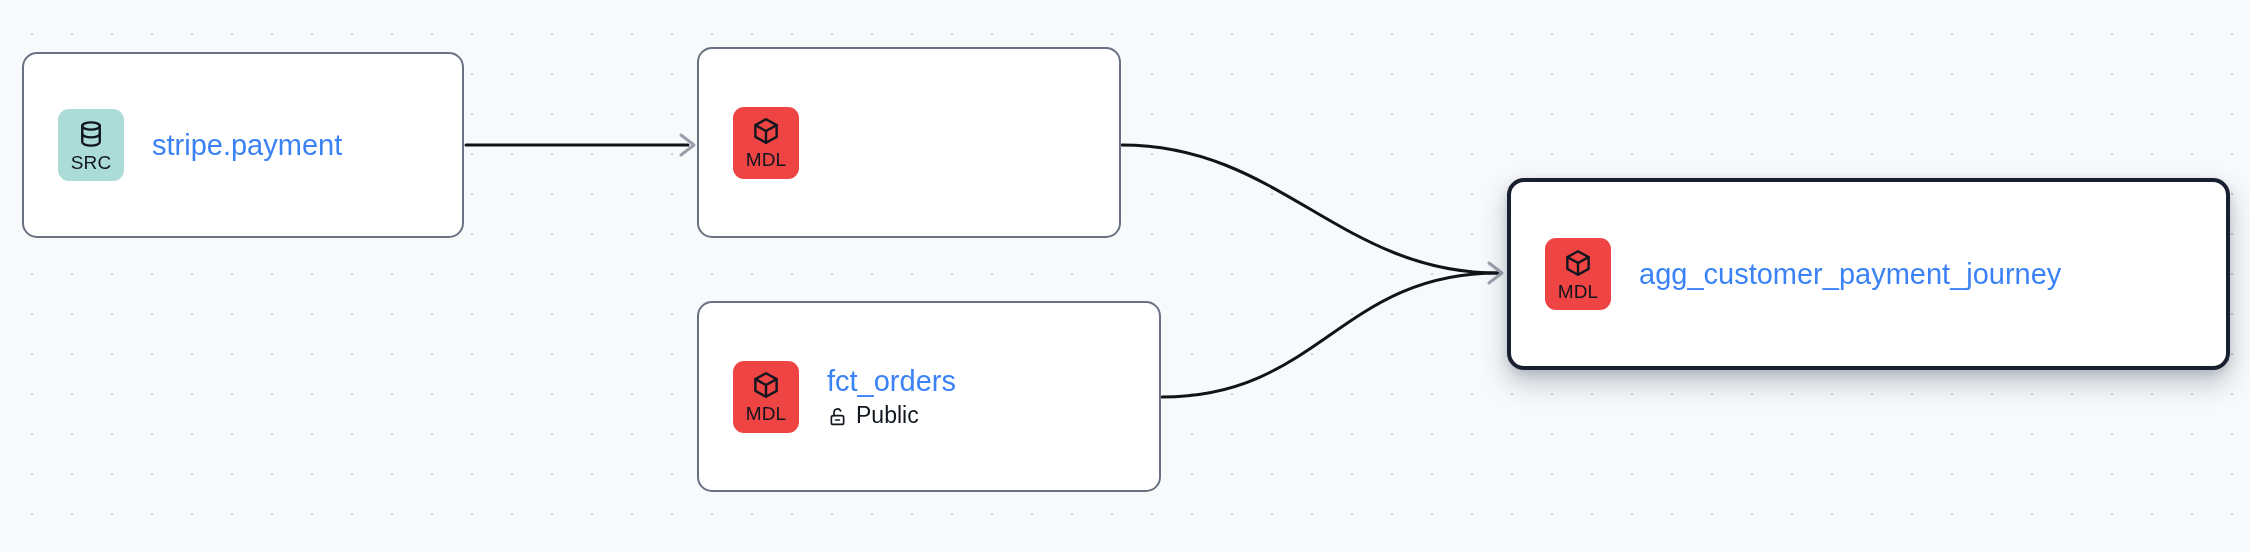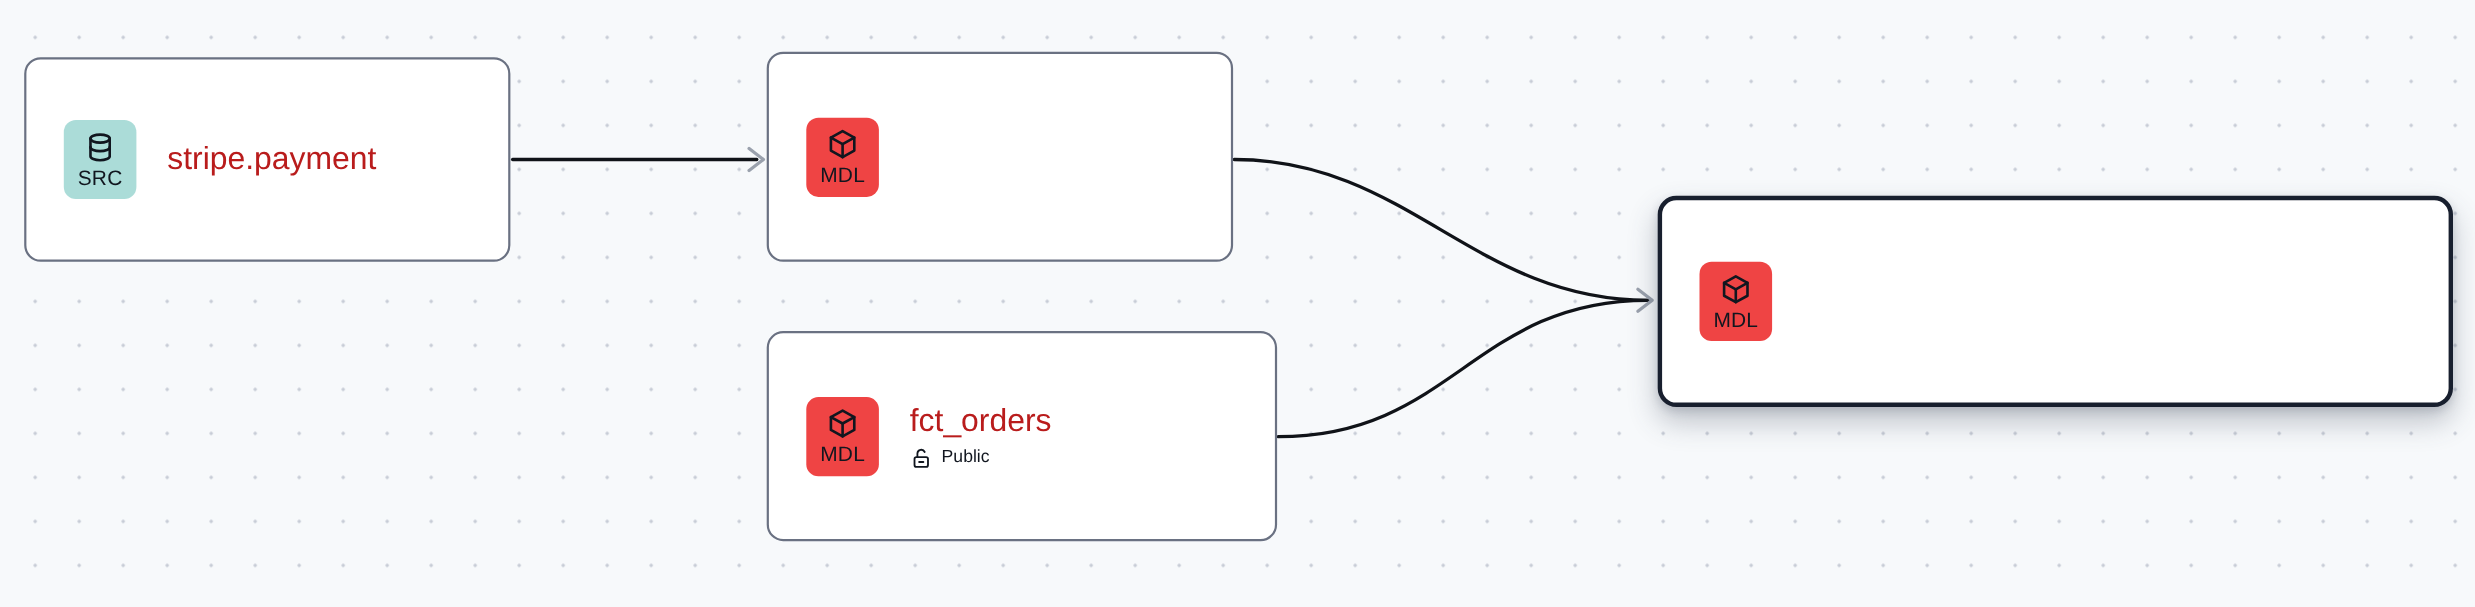--- a/index.html
+++ b/index.html
@@ -92,29 +92,29 @@
   .node-text {
     margin-left: 28px;
     display: flex;
     flex-direction: column;
     justify-content: center;
     min-width: 0;
   }
   .node-title {
     font-size: 29px;
     line-height: 1.18;
-    color: #b91c1c;
+    color: #3b82f6;
     white-space: nowrap;
   }
   .node-sub {
     display: flex;
     align-items: center;
     gap: 8px;
     margin-top: 5px;
-    font-size: 16px;
+    font-size: 23px;
     line-height: 1.1;
     color: #11161f;
     white-space: nowrap;
   }
   .node-sub svg { display: block; flex: 0 0 auto; }
 
   
   #node-stripe-payment      { left: 22px;   top: 52px;  width: 442px; height: 186px; }
   #node-stg-payments        { left: 697px;  top: 47px;  width: 424px; height: 191px; }
   #node-fct-orders          { left: 697px;  top: 301px; width: 464px; height: 191px; }
@@ -186,15 +186,18 @@
 
   <div class="node selected" id="node-agg-customer-journey">
     <div class="badge mdl">
       <svg width="30" height="30" viewBox="0 0 24 24" fill="none" stroke="#11161f" stroke-width="1.9" stroke-linecap="round" stroke-linejoin="round">
         <path d="M12 2.6 L20.5 7.3 L12 12 L3.5 7.3 Z"></path>
         <path d="M3.5 7.3 V16.7 L12 21.4 V12"></path>
         <path d="M20.5 7.3 V16.7 L12 21.4"></path>
       </svg>
       <span class="badge-kind">MDL</span>
     </div>
+    <div class="node-text">
+      <div class="node-title">agg_customer_payment_journey</div>
+    </div>
   </div>
 
 </div>
 
 </body></html>

